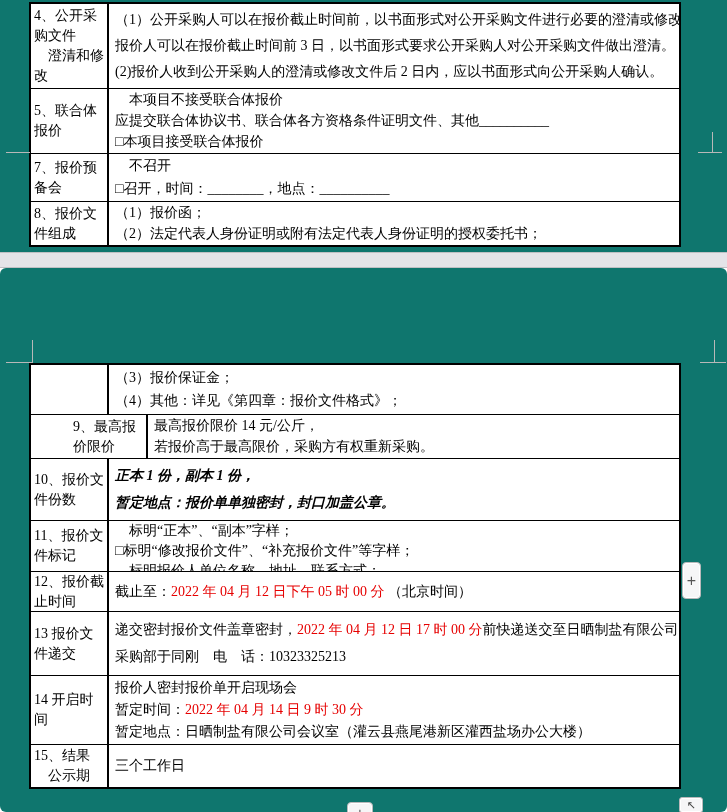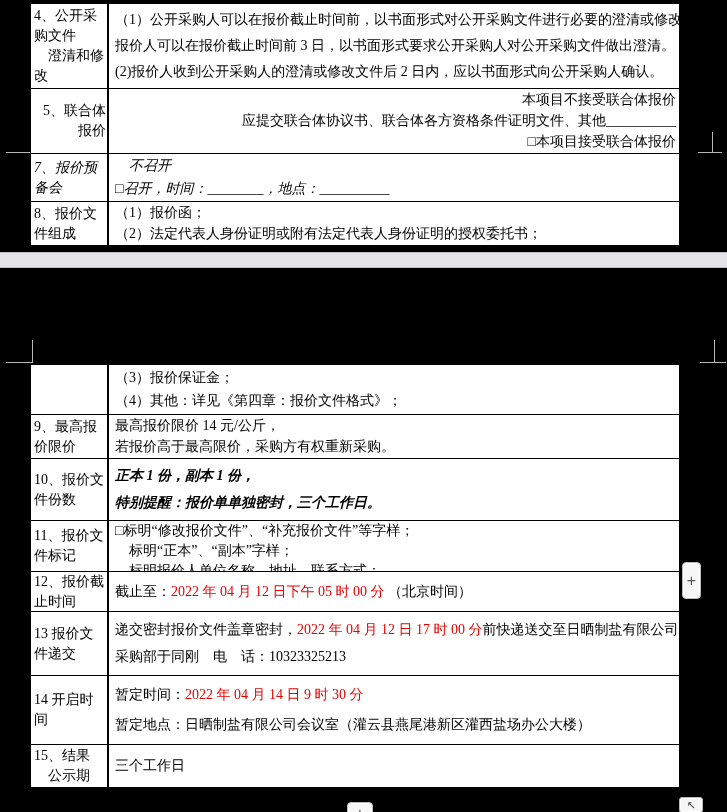--- a/index.html
+++ b/index.html
@@ -1,21 +1,21 @@
 <!DOCTYPE html>
 <html><head>
 <meta charset="utf-8">
 <style>
   html,body{margin:0;padding:0;background:#ffffff;}
   #canvas{
     position:relative;width:727px;height:812px;overflow:hidden;background:#ffffff;
     font-family:"Liberation Serif","DejaVu Serif",serif;
     font-size:14px;color:#000;
   }
-  .page{position:absolute;left:0;width:727px;background:#000000;}
+  .page{position:absolute;left:0;width:727px;background:#0f766e;}
   .page-gap{
     position:absolute;left:0;width:727px;top:252px;height:16px;
     background:#e4e4e8;border-top:1px solid #c0c0c4;border-bottom:1px solid #c0c0c4;
     box-sizing:border-box;
   }
   .dtable{
     position:absolute;left:29px;width:652px;box-sizing:border-box;
     border:2px solid #000;background:#fff;
   }
   .trow{display:flex;box-sizing:border-box;border-top:1px solid #000;}
@@ -52,29 +52,29 @@
     <div class="dtable" style="top:2px;">
         <div class="trow" style="height: 84px;">
           <div class="tlabel">4、公开采购文件
 　澄清和修改</div>
           <div class="tcontent">
             <div class="tline"><span>（1）公开采购人可以在报价截止时间前，以书面形式对公开采购文件进行必要的澄清或修改。</span></div>
             <div class="tline"><span>报价人可以在报价截止时间前 3 日，以书面形式要求公开采购人对公开采购文件做出澄清。</span></div>
             <div class="tline"><span>(2)报价人收到公开采购人的澄清或修改文件后 2 日内，应以书面形式向公开采购人确认。</span></div>
           </div>
         </div>
-        <div class="trow" style="height: 65px; text-align: right;">
+        <div class="trow" style="height: 65px;">
           <div class="tlabel">5、联合体报价</div>
           <div class="tcontent">
             <div class="tline"><span>　本项目不接受联合体报价</span></div>
             <div class="tline"><span>应提交联合体协议书、联合体各方资格条件证明文件、其他__________</span></div>
             <div class="tline"><span>□本项目接受联合体报价</span></div>
           </div>
         </div>
-        <div class="trow" style="height: 48px; font-style: italic;">
+        <div class="trow" style="height: 48px;">
           <div class="tlabel">7、报价预备会</div>
           <div class="tcontent">
             <div class="tline"><span>　不召开</span></div>
             <div class="tline"><span>□召开，时间：________，地点：__________</span></div>
           </div>
         </div>
         <div class="trow" style="height: 44px;">
           <div class="tlabel">8、报价文件组成</div>
           <div class="tcontent">
             <div class="tline"><span>（1）报价函；</span></div>
@@ -83,72 +83,73 @@
         </div>
       </div>
 
     <div class="mark" style="left:6px;top:152px;width:24px;height:1px;"></div>
     <div class="mark" style="left:698px;top:152px;width:24px;height:1px;"></div>
     <div class="mark" style="left:712px;top:132px;width:1px;height:20px;"></div>
   </div>
 
   <div class="page-gap"></div>
 
-  <div class="page" style="top:268px;height:544px;">
+  <div class="page" style="top:268px;height:544px;border-radius:6px;">
 
     <div class="mark" style="left:32px;top:72px;width:1px;height:22px;"></div>
     <div class="mark" style="left:6px;top:94px;width:27px;height:1px;"></div>
     <div class="mark" style="left:714px;top:72px;width:1px;height:22px;"></div>
     <div class="mark" style="left:700px;top:94px;width:26px;height:1px;"></div>
     <div class="dtable" style="top:95px;">
         <div class="trow" style="height: 49px;">
           <div class="tlabel"></div>
           <div class="tcontent">
             <div class="tline"><span>（3）报价保证金；</span></div>
             <div class="tline"><span>（4）其他：详见《第四章：报价文件格式》；</span></div>
           </div>
         </div>
-        <div class="trow" style="height: 44px;">
+        <div class="trow" style="height: 44px; padding-left: 39px;">
           <div class="tlabel">9、最高报价限价</div>
           <div class="tcontent">
             <div class="tline"><span>最高报价限价 14 元/公斤，</span></div>
             <div class="tline"><span>若报价高于最高限价，采购方有权重新采购。</span></div>
           </div>
         </div>
         <div class="trow" style="height: 62px;">
           <div class="tlabel">10、报价文件份数</div>
           <div class="tcontent bold">
             <div class="tline"><span>正本 1 份，副本 1 份，</span></div>
-            <div class="tline"><span>特别提醒：报价单单独密封，三个工作日。</span></div>
+            <div class="tline"><span>暂定地点：报价单单独密封，封口加盖公章。</span></div>
           </div>
         </div>
         <div class="trow" style="height: 51px; justify-content: flex-end;">
           <div class="tlabel">11、报价文件标记</div>
           <div class="tcontent">
+            <div class="tline"><span>　标明“正本”、“副本”字样；</span></div>
             <div class="tline"><span>□标明“修改报价文件”、“补充报价文件”等字样；</span></div>
-            <div class="tline"><span>　标明“正本”、“副本”字样；</span></div>
             <div class="tline"><span>　标明报价人单位名称、地址、联系方式；</span></div>
           </div>
         </div>
         <div class="trow" style="height: 40px;">
           <div class="tlabel">12、报价截止时间</div>
           <div class="tcontent">
             <div class="tline"><span>截止至：</span><span style="color: rgb(230, 0, 0);">2022 年 04 月 12 日下午 05 时 00 分 </span><span>（北京时间）</span></div>
           </div>
         </div>
         <div class="trow" style="height: 64px;">
           <div class="tlabel">13 报价文件递交</div>
           <div class="tcontent">
             <div class="tline"><span>递交密封报价文件盖章密封，</span><span style="color: rgb(230, 0, 0); margin-top: 30px;">2022 年 04 月 12 日 17 时 00 分</span><span>前快递送交至日晒制盐有限公司</span></div>
             <div class="tline"><span>采购部于同刚　电　话：10323325213</span></div>
           </div>
         </div>
         <div class="trow" style="height: 69px;">
           <div class="tlabel">14 开启时间</div>
           <div class="tcontent">
+            <div class="tline"><span>报价人密封报价单开启现场会</span></div>
             <div class="tline"><span>暂定时间：</span><span style="color: rgb(230, 0, 0);">2022 年 04 月 14 日 9 时 30 分</span></div>
             <div class="tline"><span>暂定地点：日晒制盐有限公司会议室（灌云县燕尾港新区灌西盐场办公大楼）</span></div>
           </div>
         </div>
         <div class="trow" style="height: 43px; font-family: Liberation Serif, serif;">
           <div class="tlabel">15、结果
 　公示期</div>
           <div class="tcontent">
             <div class="tline"><span>三个工作日</span></div>
           </div>

